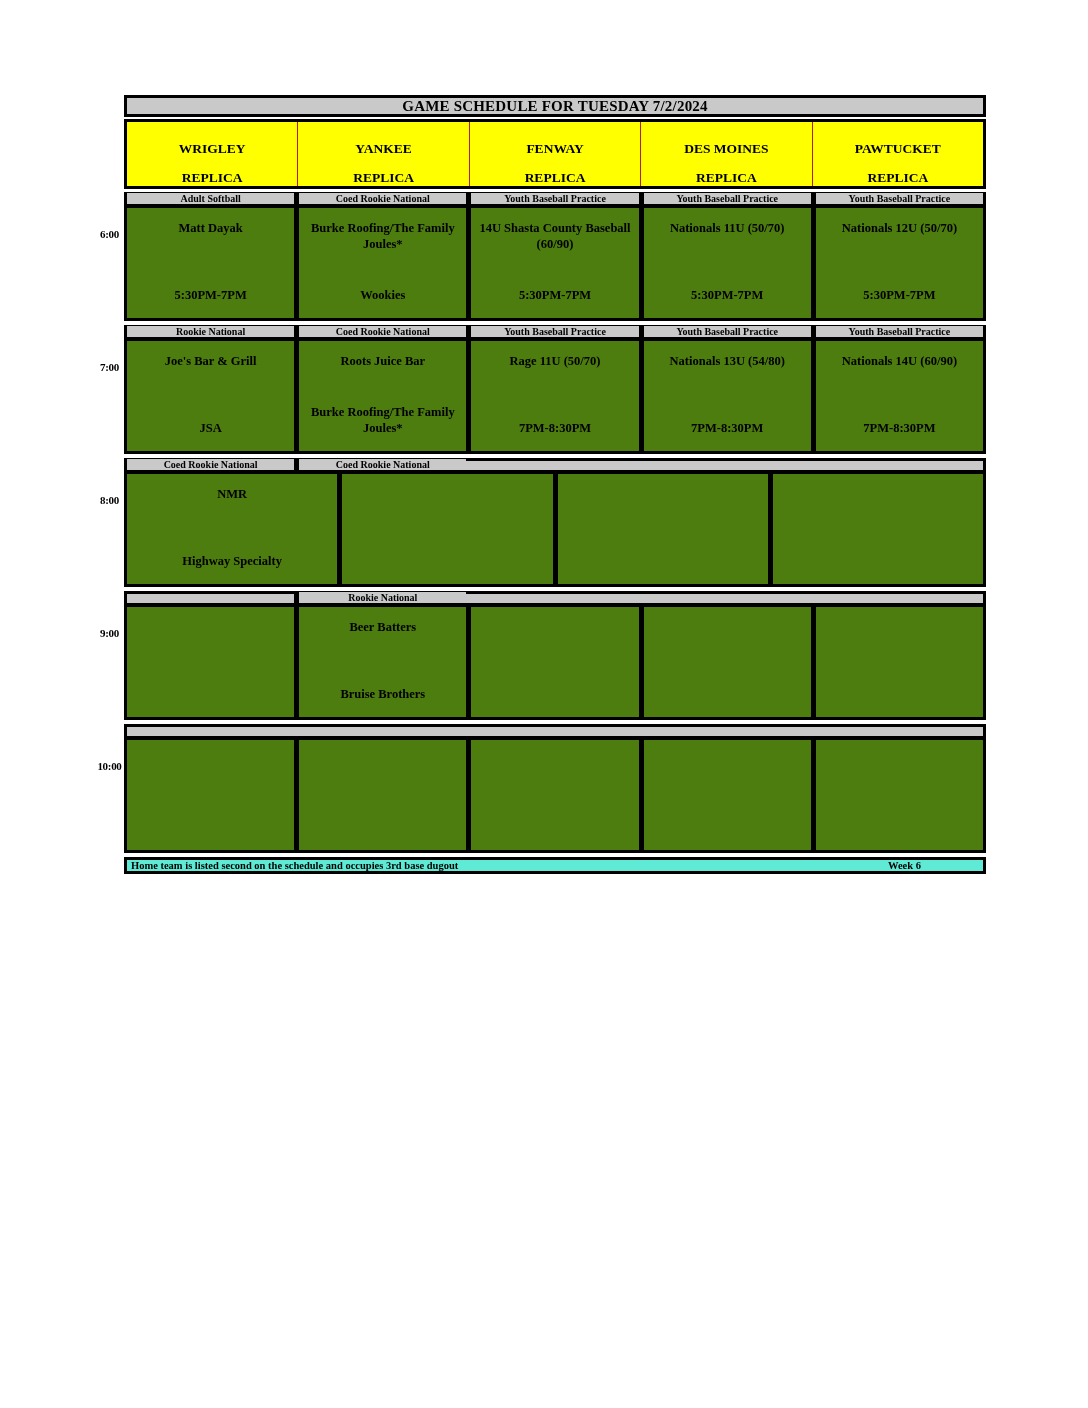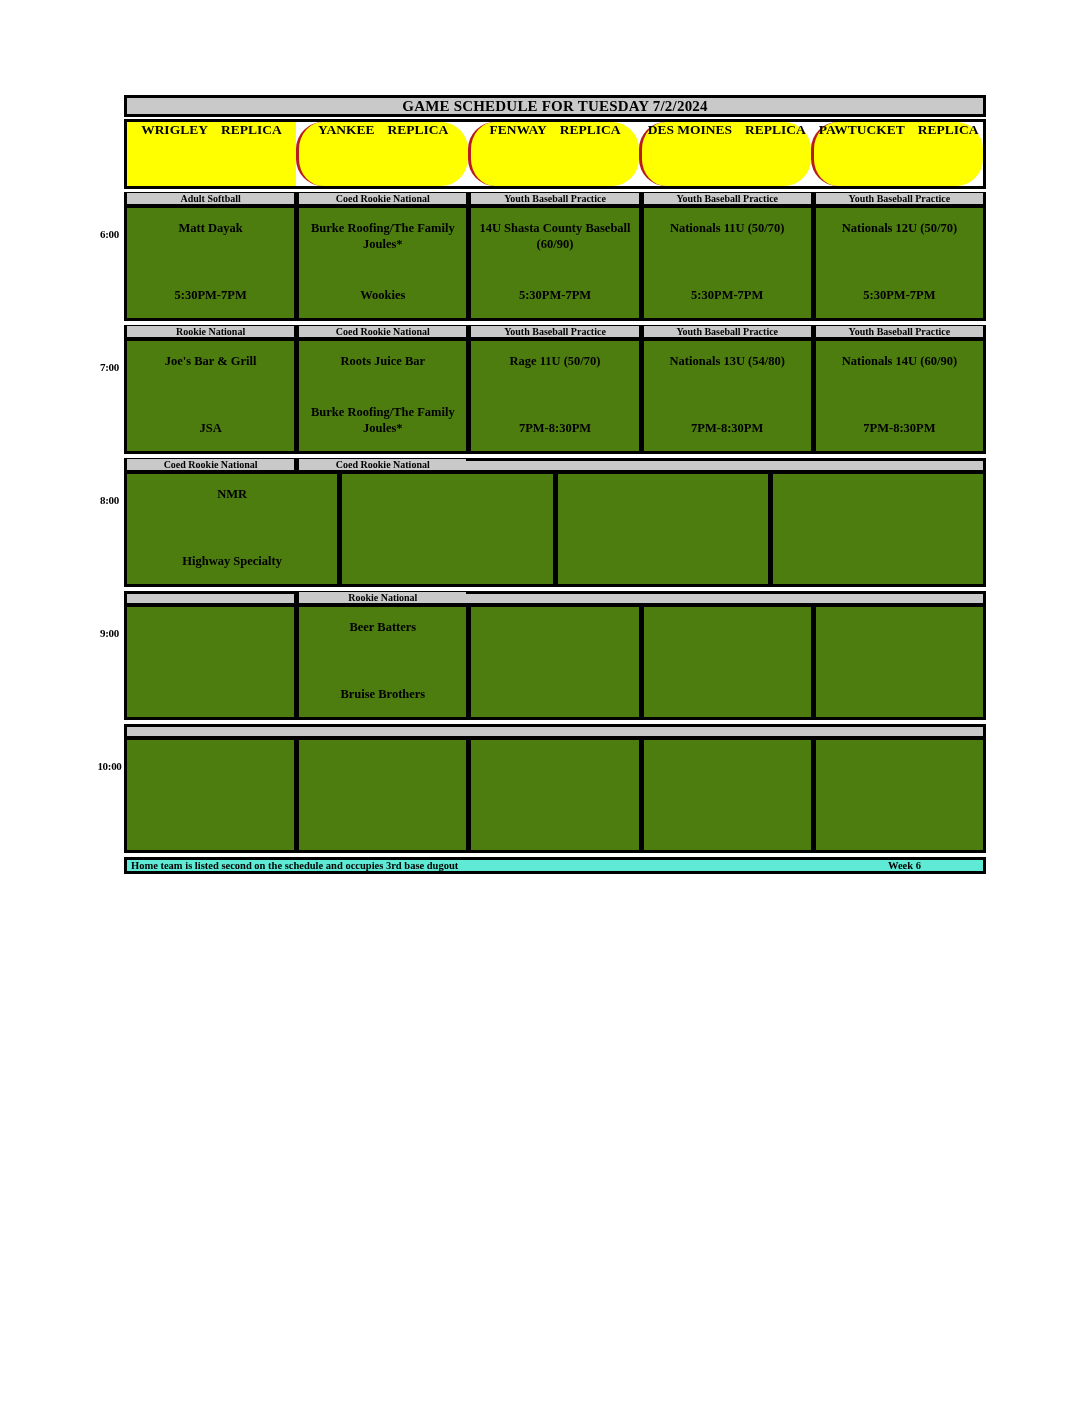--- a/index.html
+++ b/index.html
@@ -11,24 +11,24 @@
   .band {
     box-sizing:border-box; border:3px solid #000; display:flex;
     background:#fff; position:relative;
   }
   .title-band {
     height:22px; background:#C9C9C9; align-items:center; justify-content:center;
     font-size:15px; letter-spacing:.2px; margin-bottom:2px;
   }
   .header-band { height:70px; margin-bottom:3px; }
   .hcell {
-    flex:1; background:#FFFF00; display:flex; flex-direction:row;
-    justify-content:center; gap:13px; text-align:center; font-size:13.5px;
-  }
-  .hcell + .hcell { border-left:3px solid #b91c1c;border-radius:27px; }
+    flex:1; background:#FFFF00; display:flex; flex-direction:column;
+    justify-content:flex-end; gap:13px; text-align:center; font-size:13.5px;
+  }
+  .hcell + .hcell { border-left:1px solid #b91c1c; }
   .strip-band { height:15px; background:#C9C9C9;align-items:flex-end; }
   .strip {
     flex:1; background:#C9C9C9; display:flex; align-items:center;
     justify-content:center; font-size:10px;
   }
   .strip + .strip { border-left:5px solid #000; }
   .cell-band { height:116px; margin-top:-2px; margin-bottom:4px; }
   .cell {
     flex:1; box-sizing:border-box; display:flex; flex-direction:column;
     justify-content:space-between; text-align:center; font-size:12.5px;

